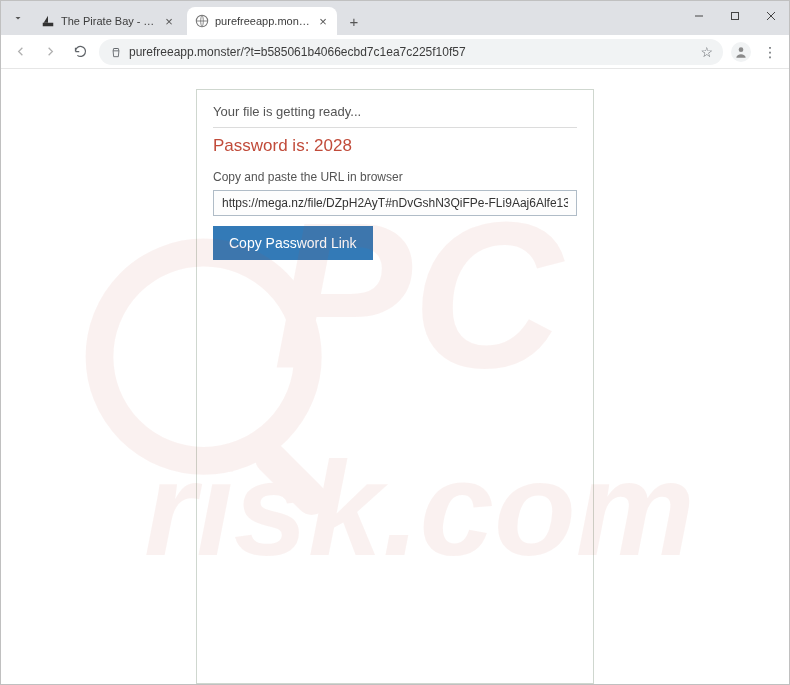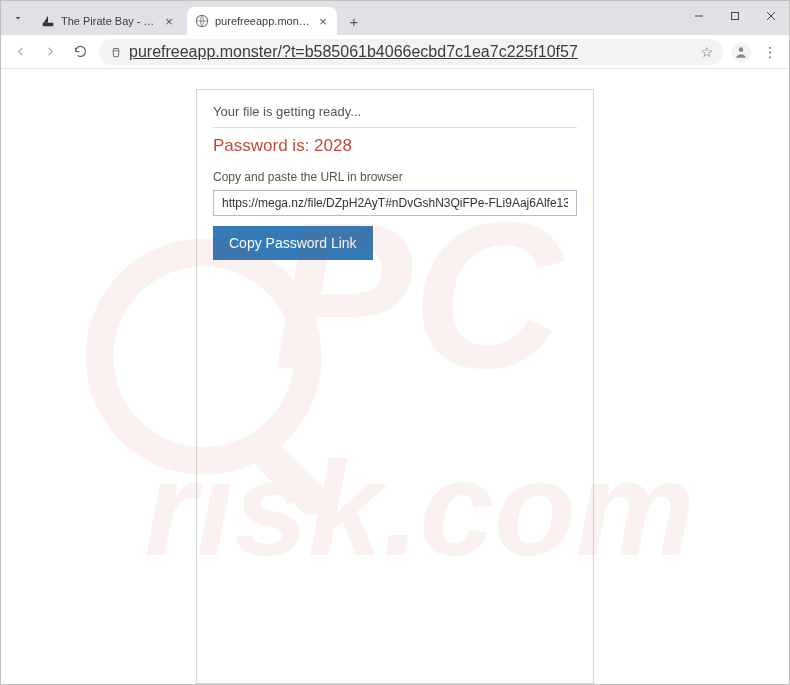--- a/index.html
+++ b/index.html
@@ -137,25 +137,24 @@
   }
   .omnibox .lock {
     color: #5f6368;
     width: 14px; height: 14px;
     display: flex; align-items: center; justify-content: center;
   }
   .omnibox input {
     flex: 1;
     border: none;
     background: transparent;
-    font-size: 16px;
+    font-size: 12px;
     color: #3c3c3c;
     outline: none;
     font-family: inherit;
-    text-decoration: underline;
   }
   .omnibox .star { color: #5f6368; font-size: 14px; }
   .avatar {
     width: 20px; height: 20px;
     border-radius: 50%;
     background: #f1f3f4;
     display: flex;
     align-items: center;
     justify-content: center;
     font-size: 13px;

